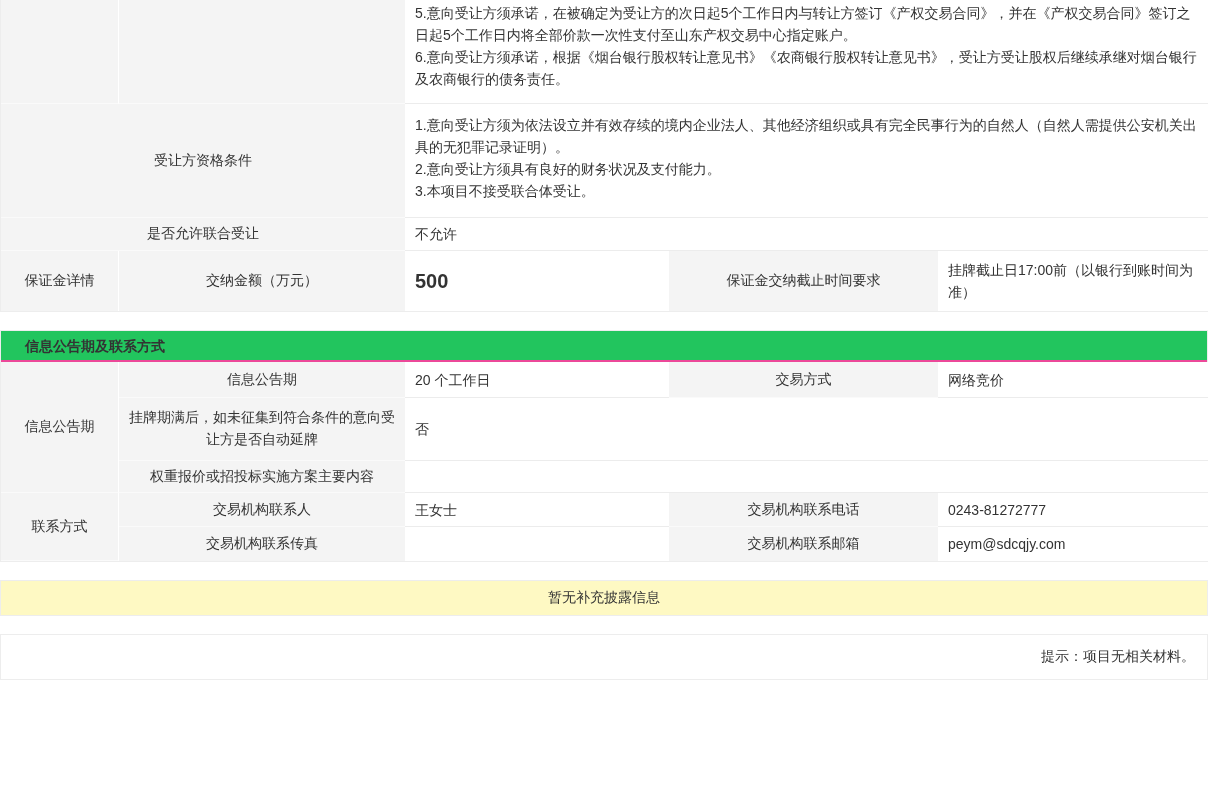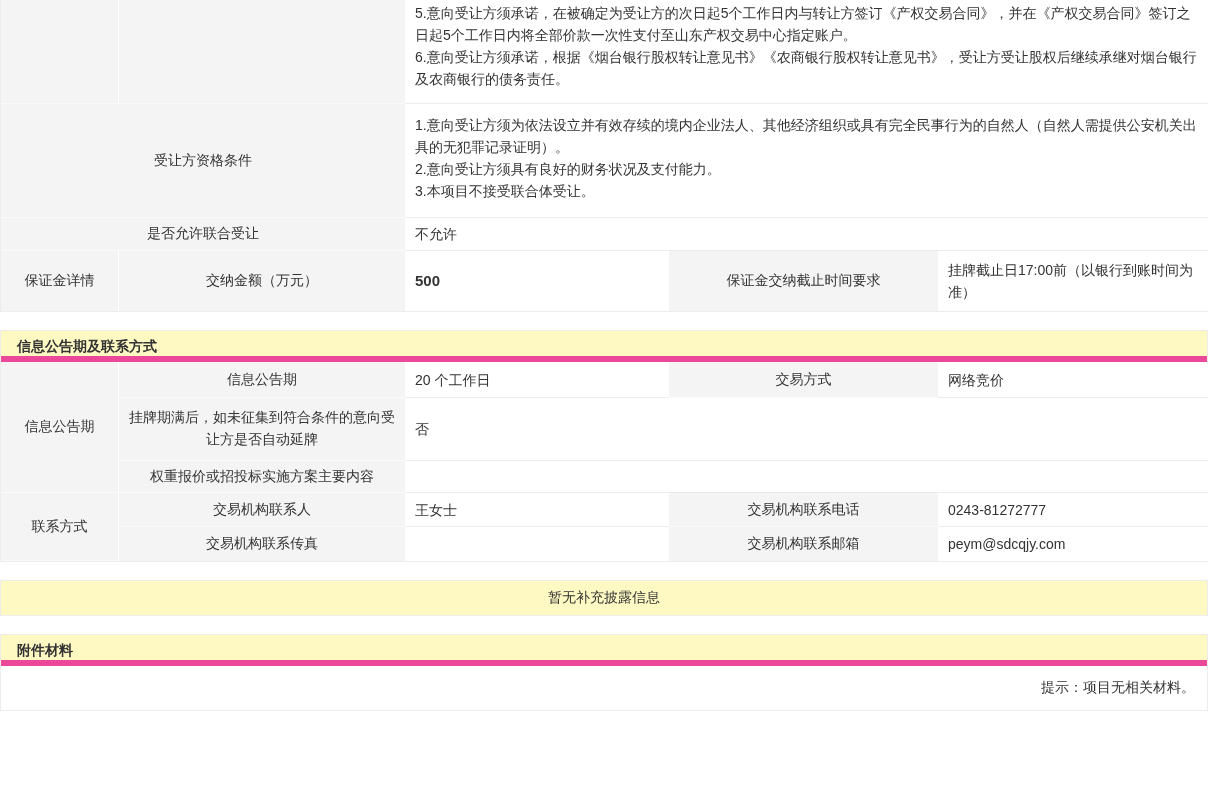--- a/index.html
+++ b/index.html
@@ -33,30 +33,30 @@
 
   
   td.val {
     background: #ffffff;
     text-align: left;
     padding: 4px 10px;
     border-bottom: 1px solid #ececec;
     line-height: 22px;
   }
   .content { white-space: pre-line; }
-  .bold { font-weight: bold; font-size: 15px; }
+  .bold { font-weight: bold; font-size: 20px; }
 
   .section { border: 1px solid #ededed; margin-top: 18px; }
   .section.first { border-top: none; margin-top: 0; }
   .section-header {
     height: 31px; line-height: 31px;
-    padding: 0 16px;
+    padding: 0 24px;
     font-weight: bold;
-    background: #fef9c3;
-    border-bottom: 6px solid #ec4899;
+    background: #22c55e;
+    border-bottom: 2px solid #ec4899;
   }
   .last-row td { border-bottom: none; }
 
   
   .rowA td { height: 104px; }
   .rowB td { height: 114px; }
   .rowC td { height: 33px; margin-top: 6px; }
   .rowD td { height: 33px; }
   .rowE td { height: 60px; }
   .rowF td { height: 36px; }
@@ -170,21 +170,20 @@
     <table class="grid">
       <tbody>
           <tr class="center-row last-row">
         <td>暂无补充披露信息</td>
       </tr>
     </tbody>
       </table>
   </div>
 
   <div class="section">
-    <div class="section-header">附件材料</div>
     <table class="grid">
       <tbody>
           <tr class="note-row last-row">
         <td>提示：项目无相关材料。</td>
       </tr>
     </tbody>
       </table>
   </div>
 
 </div>

